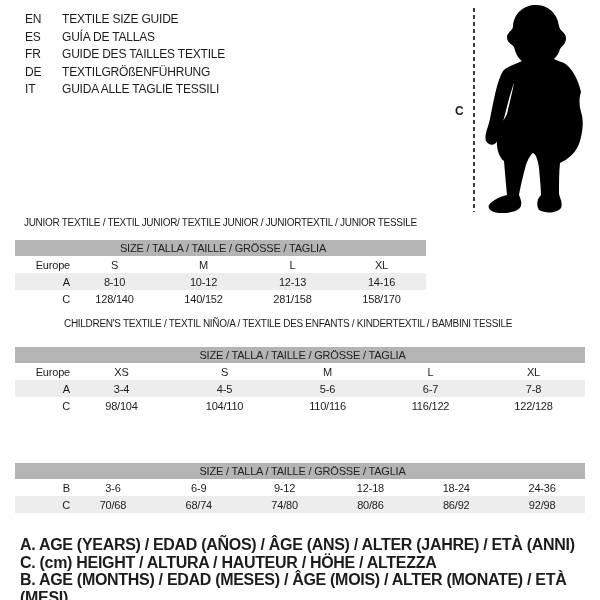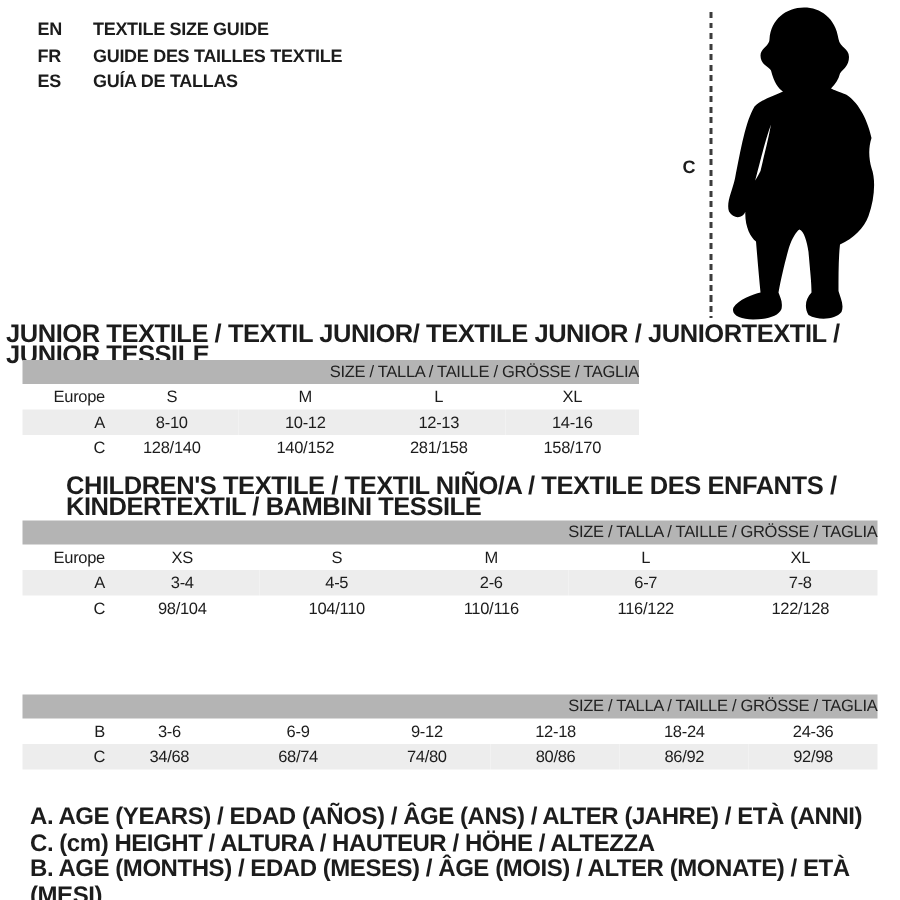--- a/index.html
+++ b/index.html
@@ -1,67 +1,75 @@
 <!DOCTYPE html>
 <html><head>
 <meta charset="utf-8">
 <style>
   html,body{margin:0;padding:0;background:#fff;}
   .page{position:relative;width:600px;height:600px;background:#ffffff;overflow:hidden;
         font-family:"Liberation Sans",sans-serif;color:#1c1c1c;}
 
   
   .lang-list{position:absolute;left:25px;top:11px;}
-  .lang-row{display:flex;font-weight:bold;font-size:12px;line-height:17.5px;letter-spacing:-0.2px;}
+  .lang-row{display:flex;font-weight:normal;font-size:12px;line-height:17.5px;letter-spacing:-0.2px;}
   .lang-code{width:37px;flex:0 0 37px;}
 
   
   .dash-line{position:absolute;left:473px;top:8px;width:2px;height:204px;
              background:repeating-linear-gradient(to bottom,#3c3c3c 0 4px,transparent 4px 7px);}
   .measure-c{position:absolute;left:455px;top:104px;font-weight:bold;font-size:12px;}
   .baby-svg{position:absolute;left:483px;top:3px;}
 
   
-  .sec-heading{position:absolute;left:4px;font-weight:bold;font-size:17px;
+  .sec-heading{position:absolute;left:24px;font-weight:normal;font-size:10px;
                line-height:14px;letter-spacing:-0.3px;width:565px;}
   .h1{top:216px;} .h2{top:317px;margin-left:40px;} .h3{top:427px;}
 
   
   table.tbl{position:absolute;border-collapse:collapse;table-layout:fixed;
             font-size:11px;letter-spacing:-0.2px;}
   .tbl-1{left:15px;top:240px;width:411px;}
   .tbl-2{left:15px;top:347px;width:570px;}
   .tbl-3{left:15px;top:463px;width:570px;}
-  table.tbl th.size-bar{background:#b4b4b4;text-align:right;font-weight:normal;
+  table.tbl th.size-bar{background:#b4b4b4;text-align:center;font-weight:normal;
             height:16px;padding:0 0 0 5px;font-size:11px;color:#222222;}
   table.tbl td{height:17px;padding:0;text-align:center;vertical-align:middle;}
   table.tbl td.rowlabel{text-align:right;padding-left:5px;}
   table.tbl tbody tr:nth-child(even) td{background:#ededed;}
 
   
   .footnotes{position:absolute;left:20px;top:536px;font-weight:bold;font-size:16px;
              line-height:17.5px;letter-spacing:-0.3px;}
 </style>
 </head>
 <body>
 
 <div class="page">
 
   <div class="lang-list">
     <div class="lang-row">
       <span class="lang-code">EN</span>
       <span class="lang-label">TEXTILE SIZE GUIDE</span>
     </div>
     <div class="lang-row">
+      <span class="lang-code">ES</span>
+      <span class="lang-label">GUÍA DE TALLAS</span>
+    </div>
+    <div class="lang-row">
       <span class="lang-code">FR</span>
       <span class="lang-label">GUIDE DES TAILLES TEXTILE</span>
     </div>
     <div class="lang-row">
-      <span class="lang-code">ES</span>
-      <span class="lang-label">GUÍA DE TALLAS</span>
+      <span class="lang-code">DE</span>
+      <span class="lang-label">TEXTILGRÖßENFÜHRUNG</span>
+    </div>
+    <div class="lang-row">
+      <span class="lang-code">IT</span>
+      <span class="lang-label">GUIDA ALLE TAGLIE TESSILI</span>
     </div>
   </div>
 
   <div class="dash-line"></div>
   <div class="measure-c">C</div>
   <svg class="baby-svg" width="114" height="212" viewBox="0 0 114 212" aria-hidden="true">
     <path fill="#000000" d="
       M53,2
       C41,2 31,10 30,23
       C30,28 24,29 24,34
@@ -159,21 +167,21 @@
           <td>XS</td>
           <td>S</td>
           <td>M</td>
           <td>L</td>
           <td>XL</td>
         </tr>
         <tr>
           <td class="rowlabel">A</td>
           <td>3-4</td>
           <td>4-5</td>
-          <td>2-6</td>
+          <td>5-6</td>
           <td>6-7</td>
           <td>7-8</td>
         </tr>
         <tr>
           <td class="rowlabel">C</td>
           <td>98/104</td>
           <td>104/110</td>
           <td>110/116</td>
           <td>116/122</td>
           <td>122/128</td>
@@ -201,21 +209,21 @@
           <td class="rowlabel">B</td>
           <td>3-6</td>
           <td>6-9</td>
           <td>9-12</td>
           <td>12-18</td>
           <td>18-24</td>
           <td>24-36</td>
         </tr>
         <tr>
           <td class="rowlabel">C</td>
-          <td>34/68</td>
+          <td>70/68</td>
           <td>68/74</td>
           <td>74/80</td>
           <td>80/86</td>
           <td>86/92</td>
           <td>92/98</td>
         </tr>
       </tbody>
   </table>
 
   <div class="footnotes">

